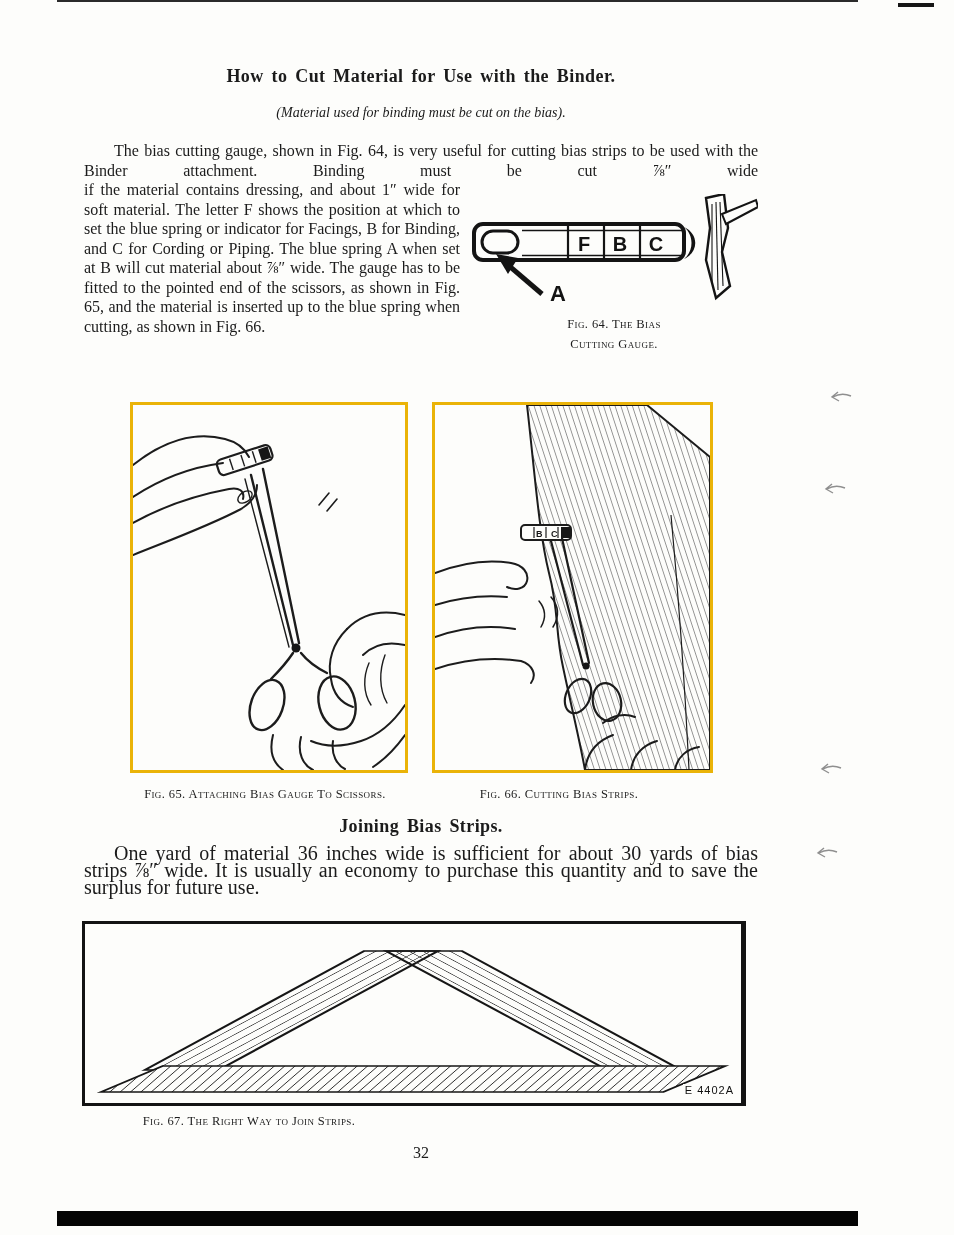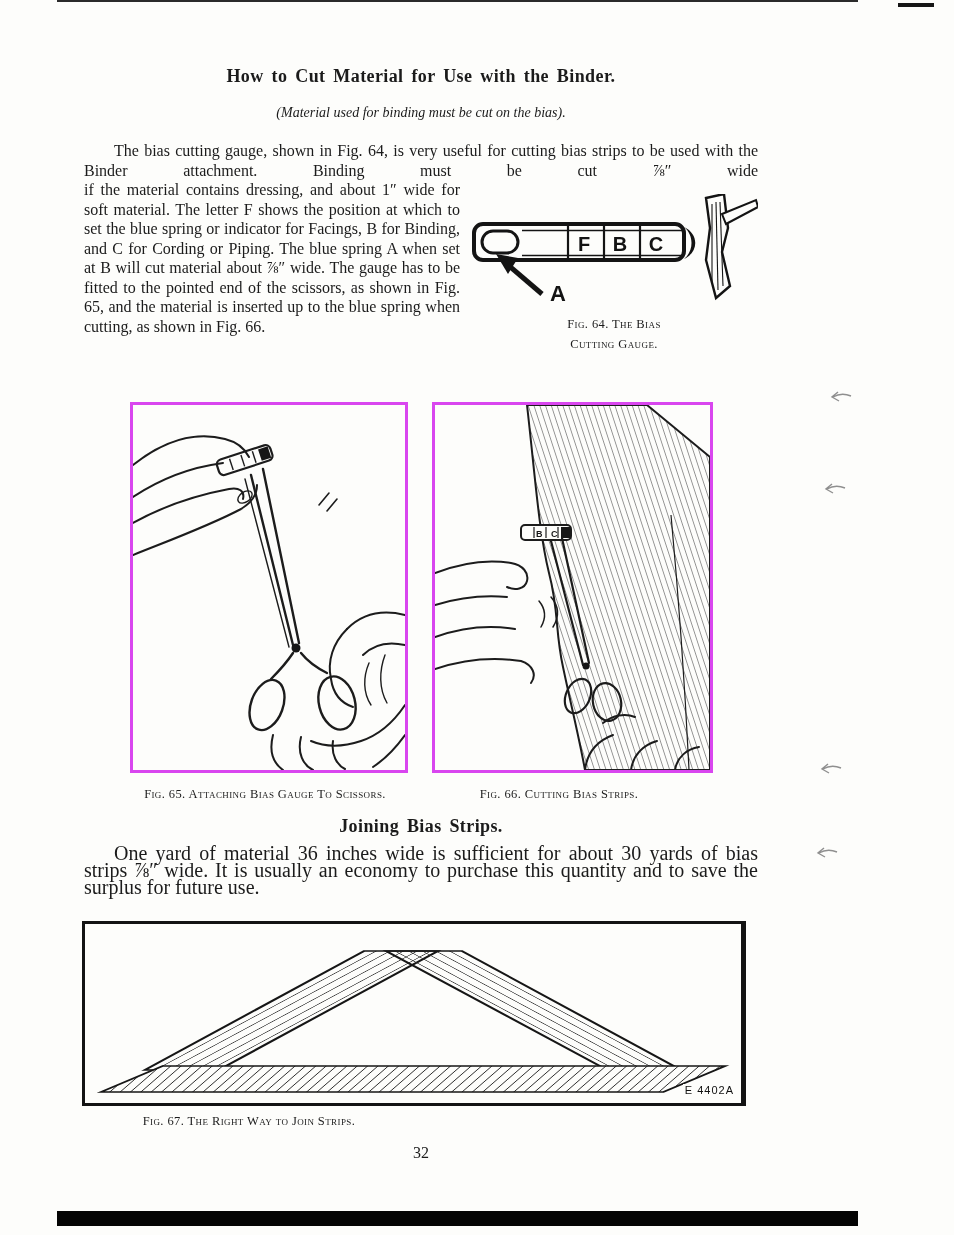--- a/index.html
+++ b/index.html
@@ -31,21 +31,21 @@
   .fig-caption {
     text-align:center; font-variant:small-caps; font-size:12.5px;
     letter-spacing:.4px; line-height:1.6; margin-top:8px;
   }
   .caption-abs {
     position:absolute; text-align:center; font-variant:small-caps;
     font-size:12.5px; letter-spacing:.4px;
   }
   .figbox {
     position:absolute; top:402px; height:371px;
-    border:3px solid #d946ef; background:#fdfdfb;
+    border:3px solid #eab308; background:#fdfdfb;
   }
   #fig65-box { left:130px; width:278px; }
   #fig66-box { left:432px; width:281px; }
   .para2 {
     position:absolute; left:84px; top:845px; width:674px;
     font-size:20px; line-height:17px; text-align:justify; text-indent:30px;
   }
   .joinfig {
     position:absolute; left:82px; top:921px; width:664px; height:185px;
     border:3px solid #131313; background:#fdfdfb; display:flex;

